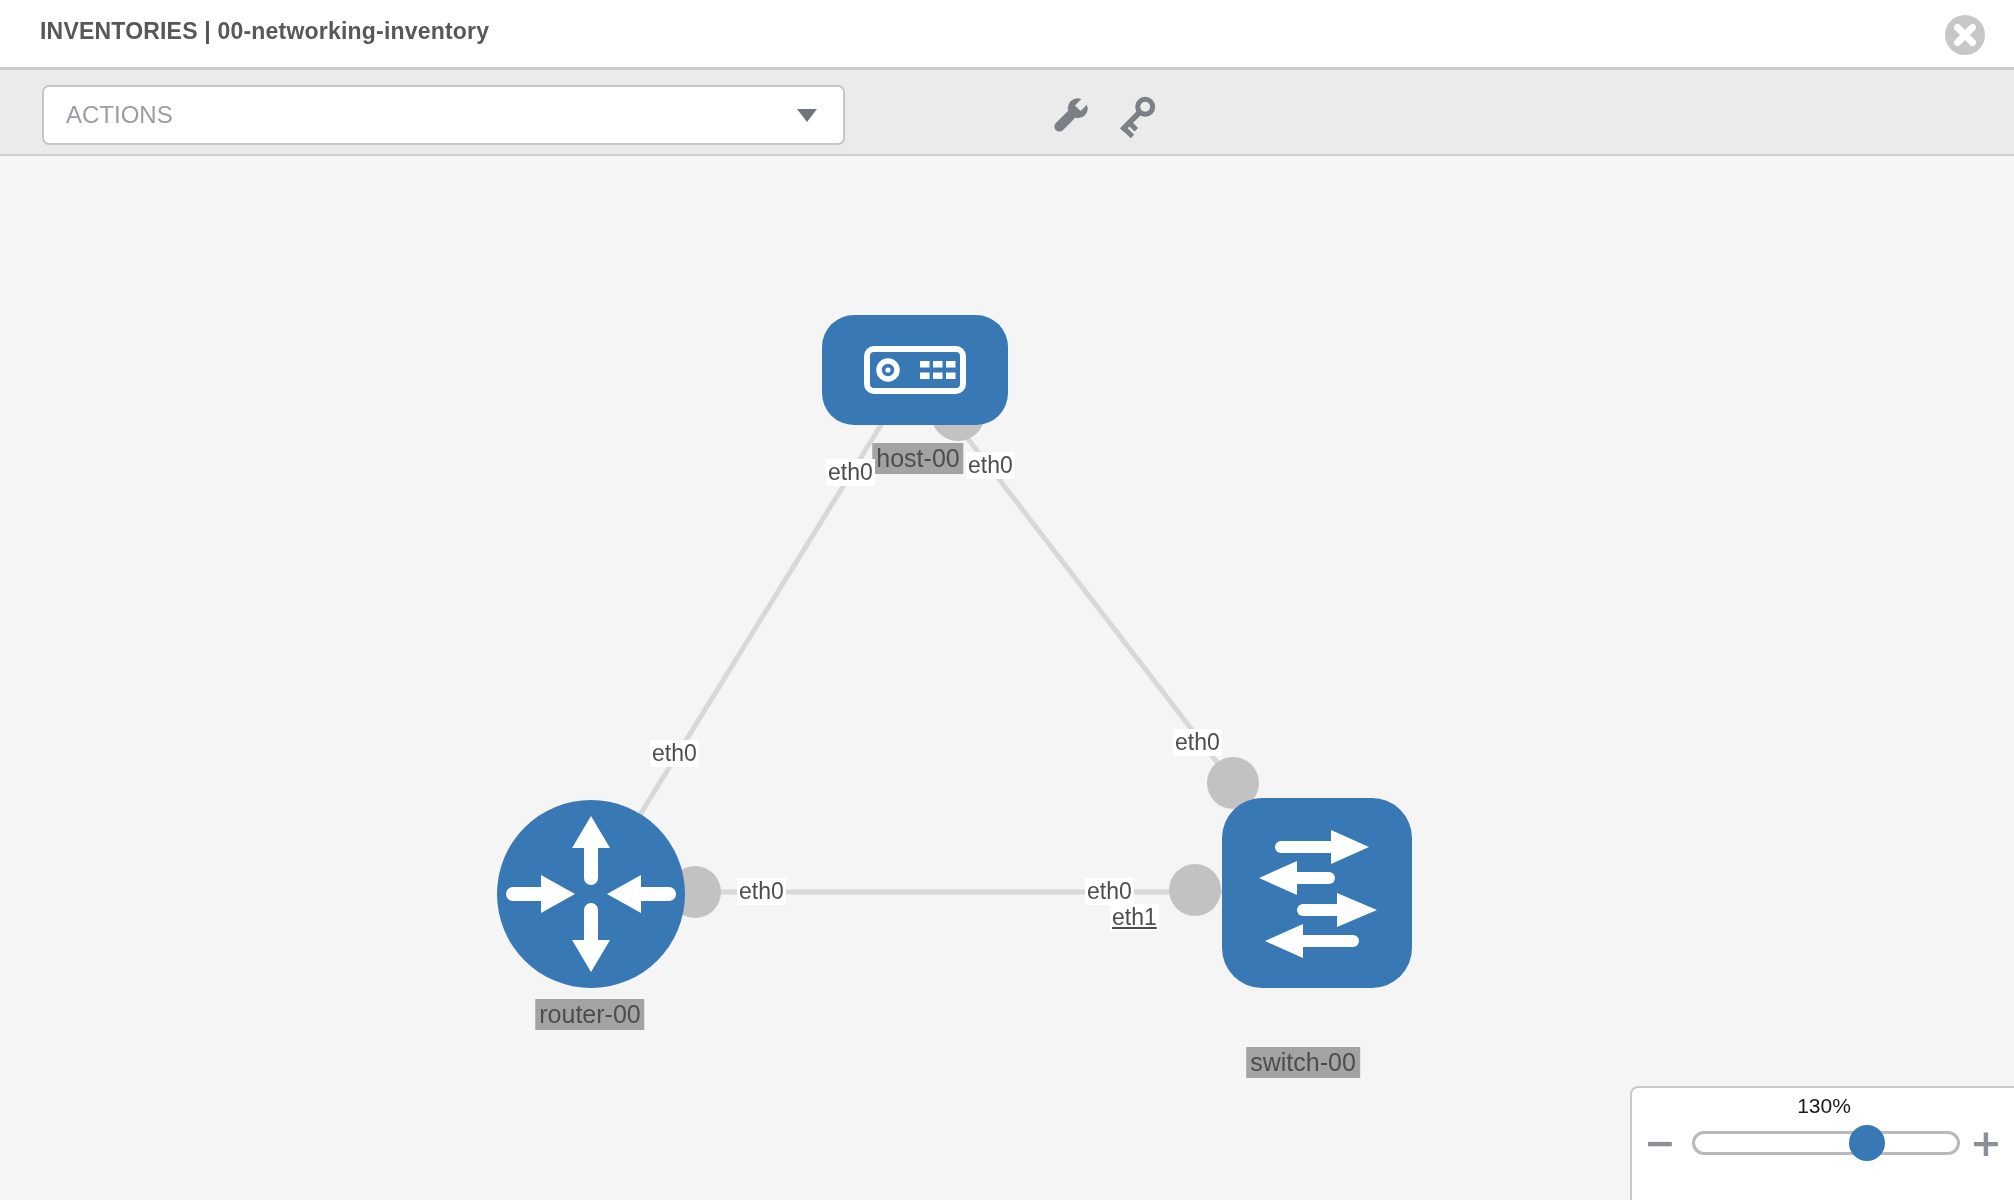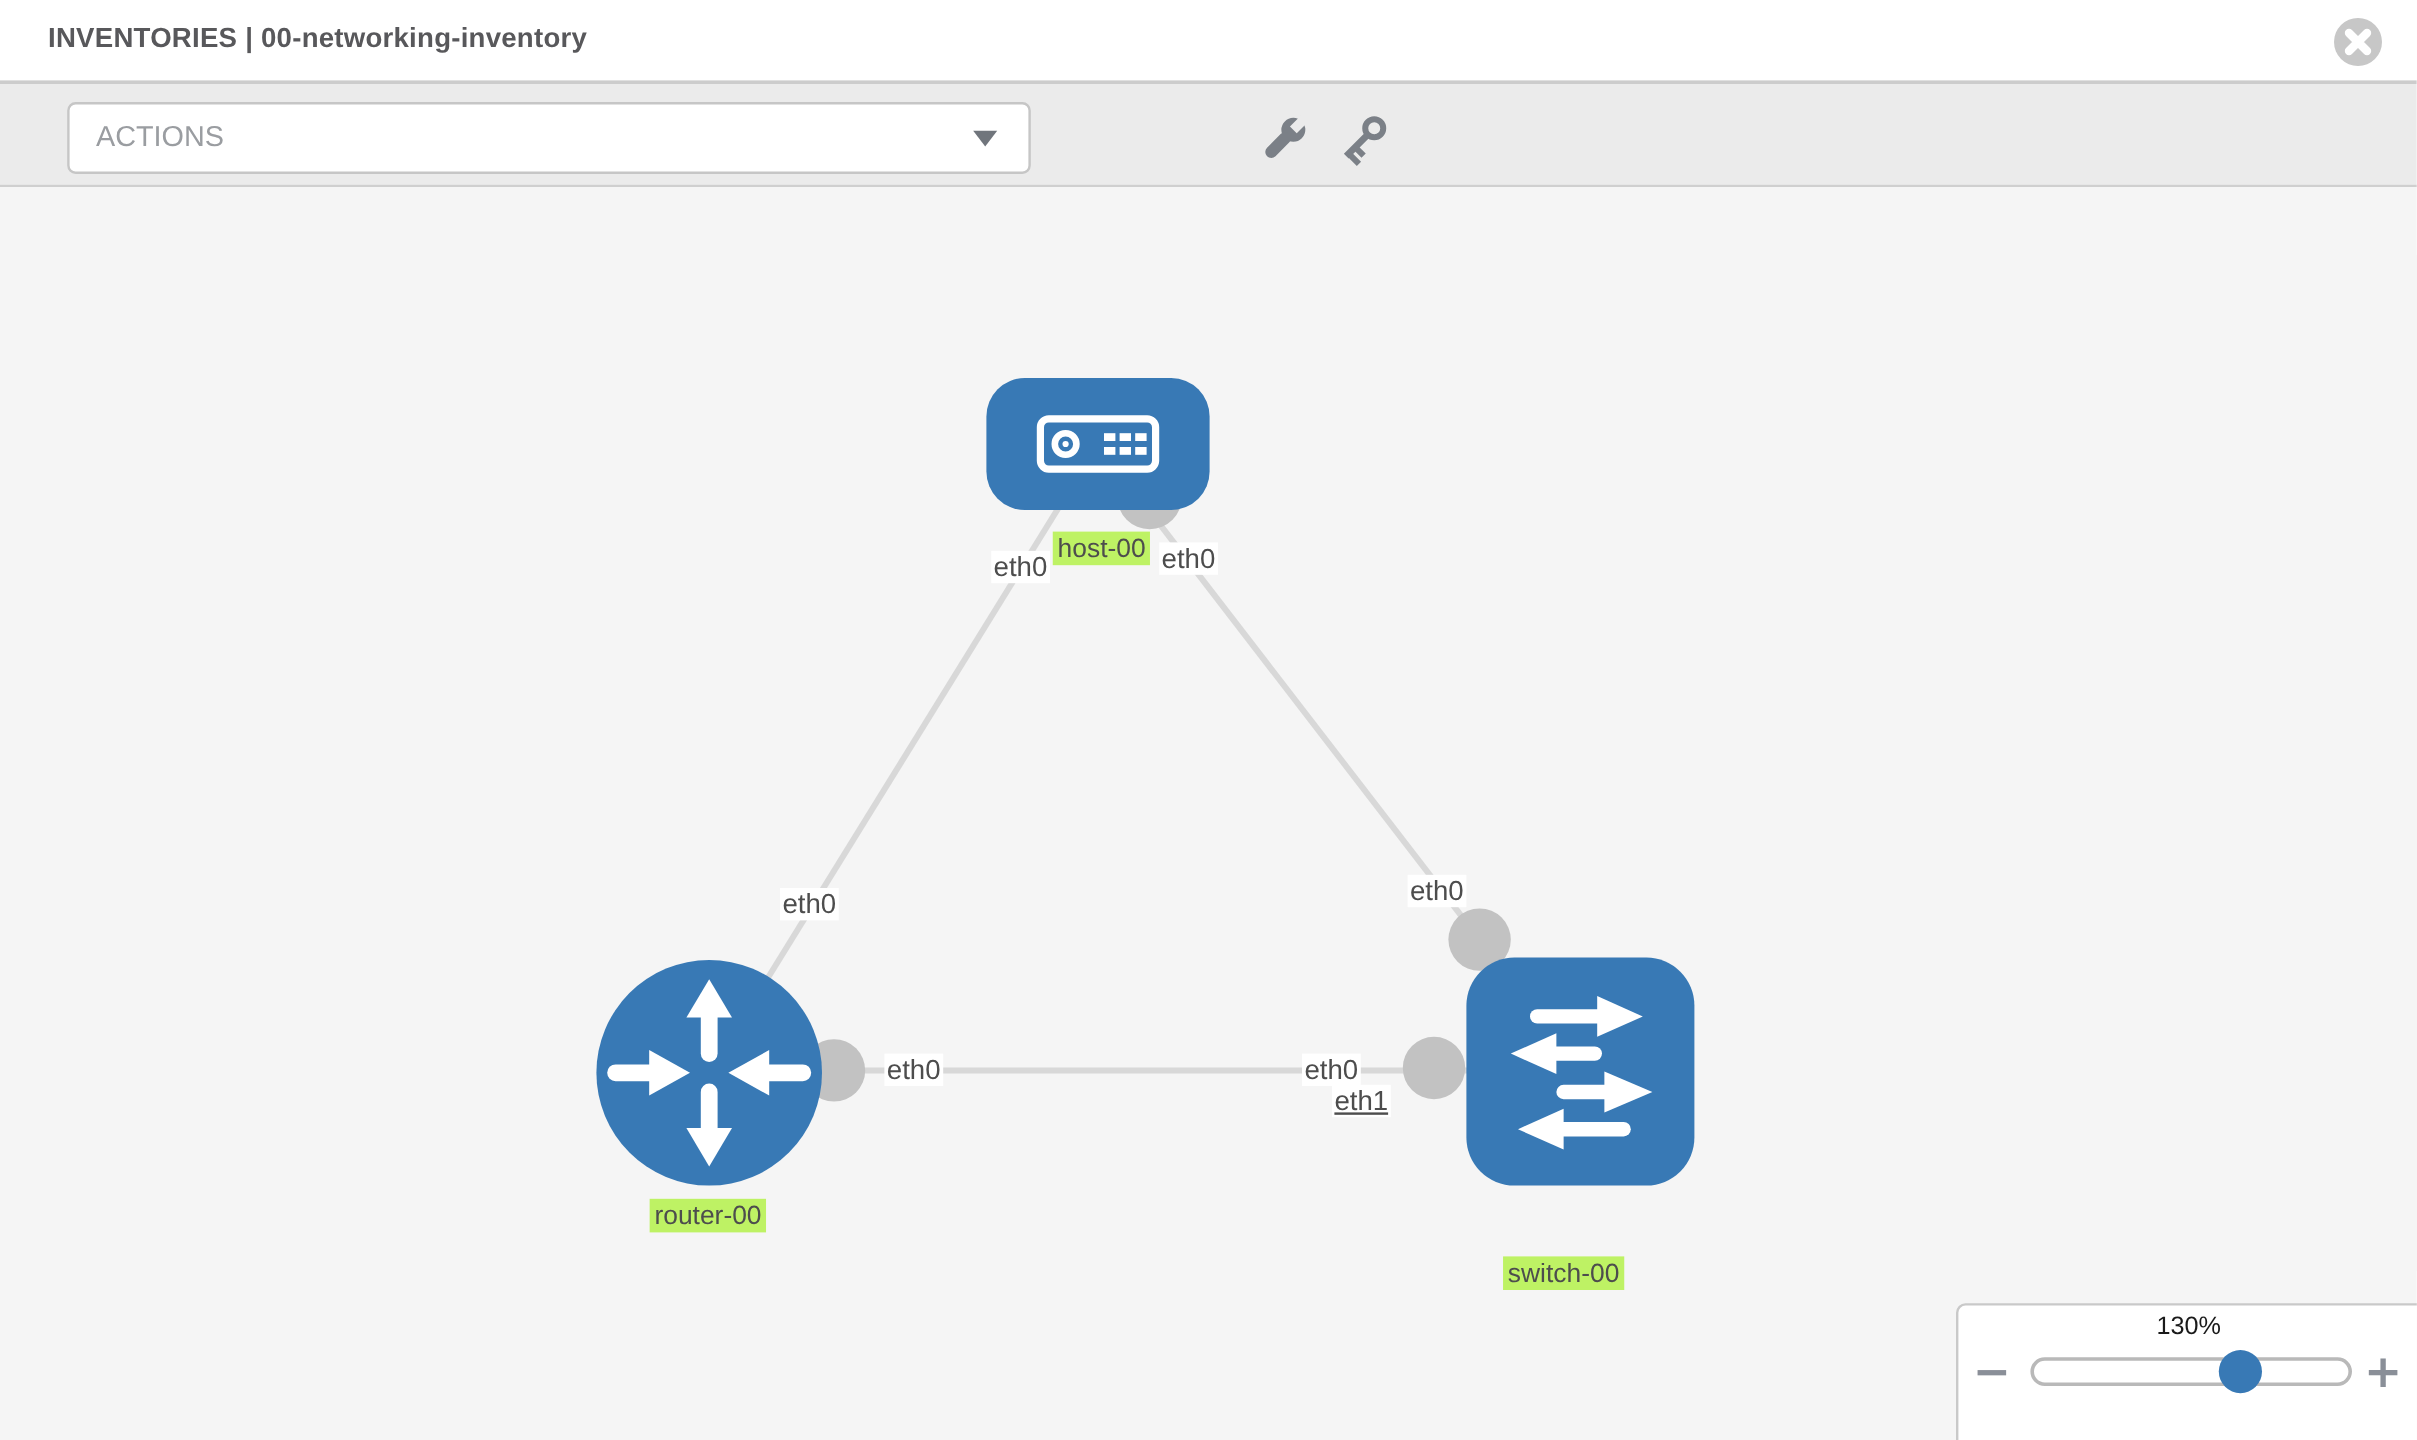--- a/index.html
+++ b/index.html
@@ -9,34 +9,34 @@
   
   .header{position:absolute;top:0;left:0;width:2014px;height:70px;background:#ffffff;border-bottom:3px solid #cccccc;box-sizing:border-box;}
   .page-title{position:absolute;left:40px;top:18px;font-size:23px;font-weight:bold;color:#58585b;letter-spacing:0.2px;}
   .close-btn{position:absolute;right:28px;top:14px;width:42px;height:42px;cursor:pointer;background:none;border:none;padding:0;}
 
   
   .toolbar{position:absolute;top:70px;left:0;width:2014px;height:86px;background:#ebebeb;border-bottom:2px solid #cfcfcf;box-sizing:border-box;}
   .dropdown{position:absolute;top:15px;height:60px;background:#fff;border:2px solid #c6c6c6;border-radius:7px;box-sizing:border-box;display:flex;align-items:center;cursor:pointer;}
   .dropdown .ph{font-size:24px;color:#9a9da1;padding-left:22px;flex:1;}
   .caret{width:0;height:0;border-left:10px solid transparent;border-right:10px solid transparent;border-top:13px solid #70757c;margin-right:26px;}
-  .actions-dd{left:56px;width:803px;}
+  .actions-dd{left:42px;width:803px;}
   .search-dd{left:1185px;width:797px;}
   .tool-btn{position:absolute;top:22px;width:48px;height:48px;background:none;border:none;padding:0;cursor:pointer;}
   .wrench-btn{left:1046px;}
   .key-btn{left:1112px;}
 
   
   .canvas{position:absolute;top:156px;left:0;width:2014px;height:1044px;background:#f5f5f5;}
   .links-svg{position:absolute;top:0;left:0;}
   .node{position:absolute;background:#3879b5;display:flex;align-items:center;justify-content:center;cursor:pointer;}
   .node-host{left:822px;top:159px;width:186px;height:110px;border-radius:32px;}
   .node-router{left:497px;top:644px;width:188px;height:188px;border-radius:50%;}
   .node-switch{left:1222px;top:642px;width:190px;height:190px;border-radius:40px;}
-  .nlabel{position:absolute;background:#bef264;color:#4d4d4d;font-size:22px;padding:1px 4px;white-space:nowrap;transform:translateX(-50%);}
+  .nlabel{position:absolute;background:#a3a3a3;color:#4d4d4d;font-size:25px;padding:1px 4px;white-space:nowrap;transform:translateX(-50%);}
   .iflabel{position:absolute;background:#ffffff;color:#4d4d4d;font-size:23px;padding:0 2px;white-space:nowrap;}
 
   
   .zoom-panel{position:absolute;left:1630px;top:1086px;width:400px;height:130px;background:#ffffff;border:2px solid #c9c9c9;border-top-left-radius:8px;box-sizing:border-box;}
   .zoom-level{position:absolute;top:6px;left:0;width:384px;text-align:center;font-size:21px;color:#1a1a1a;}
   .zoom-btn{position:absolute;background:none;border:none;padding:0;font-size:38px;font-weight:bold;color:#8a8f98;line-height:30px;cursor:pointer;font-family:"DejaVu Sans",sans-serif;}
   .minus-btn{left:12px;top:40px;}
   .plus-btn{left:338px;top:40px;}
   .zoom-track{position:absolute;left:60px;top:43px;width:268px;height:24px;background:#fff;border:3px solid #b9b9b9;border-radius:14px;box-sizing:border-box;cursor:pointer;}
   .zoom-thumb{position:absolute;left:154px;top:-9px;width:36px;height:36px;border-radius:50%;background:#3879b5;cursor:grab;}

